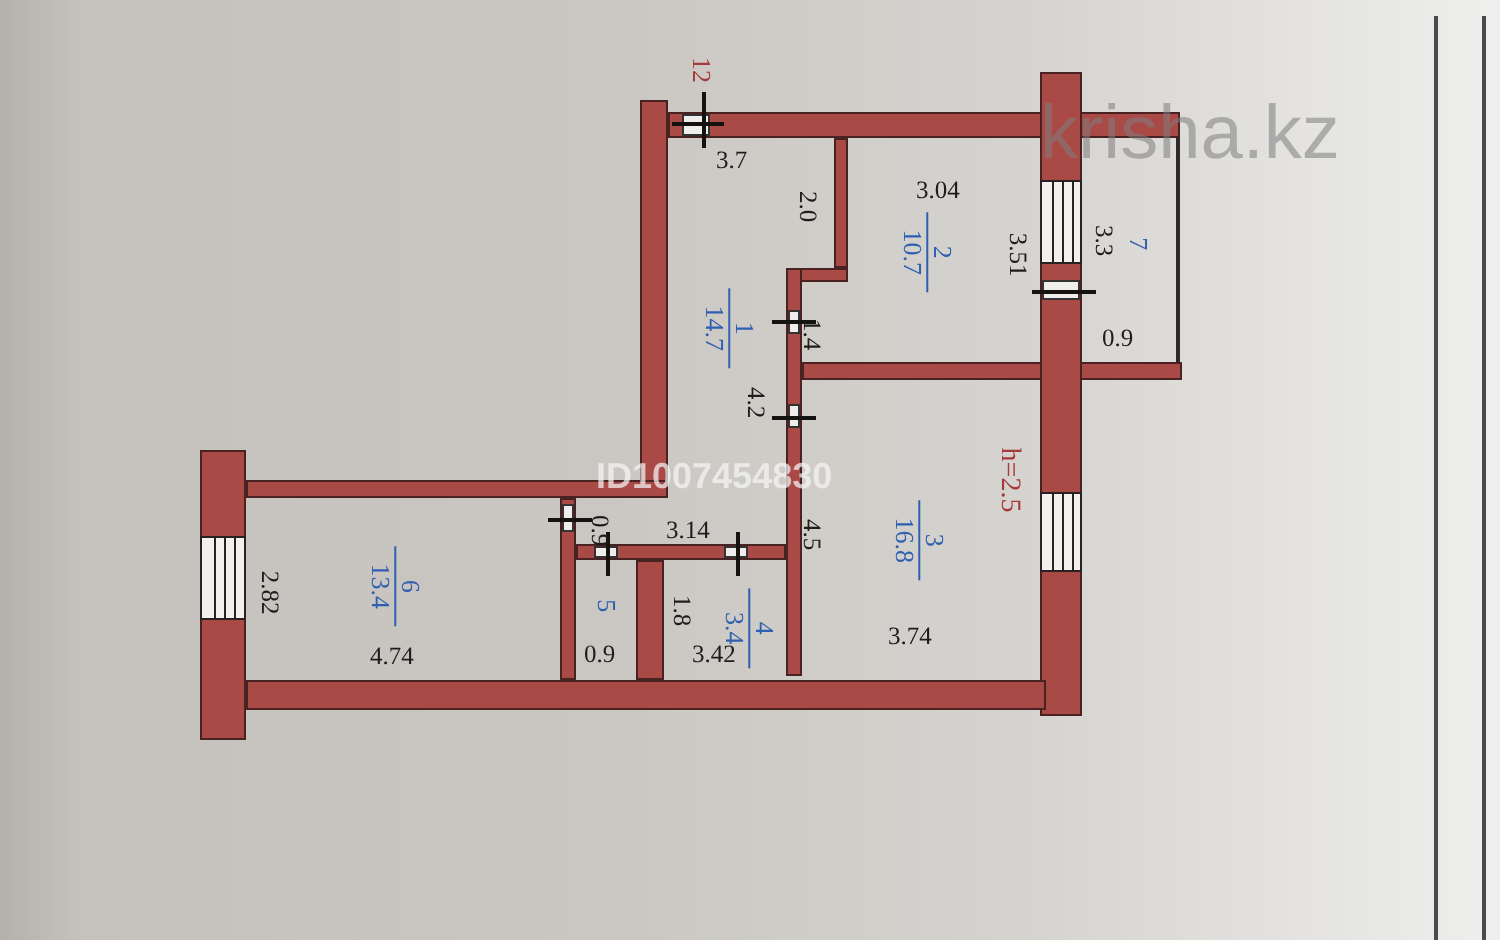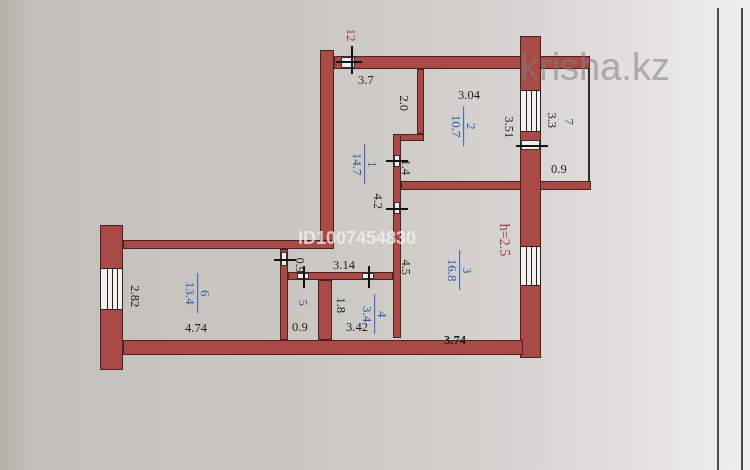--- a/index.html
+++ b/index.html
@@ -134,21 +134,21 @@
 
 <div class="dim" style="left:358px; top:74px;">3.7</div>
 <div class="dim" style="left:458px; top:71px;margin-top:18px;">3.04</div>
 <div class="dim vt" style="left:396px; top:97px;">2.0</div>
 <div class="dim vt" style="left:498px; top:121px;">3.51</div>
 <div class="dim vt" style="left:544px; top:114px;">3.3</div>
 <div class="dim" style="left:551px; top:163px;">0.9</div>
 <div class="dim vt" style="left:398px; top:161px;">1.4</div>
 <div class="dim vt" style="left:370px; top:195px;">4.2</div>
 <div class="dim vt" style="left:398px; top:261px;">4.5</div>
-<div class="dim" style="left:444px; top:334px;font-weight:bold;">3.74</div>
+<div class="dim" style="left:444px; top:312px;">3.74</div>
 <div class="dim" style="left:333px; top:259px;">3.14</div>
 <div class="dim vt" style="left:292px; top:259px;">0.9</div>
 <div class="dim vt" style="left:333px; top:299px;">1.8</div>
 <div class="dim" style="left:346px; top:321px;">3.42</div>
 <div class="dim" style="left:292px; top:321px;">0.9</div>
 <div class="dim" style="left:185px; top:322px;">4.74</div>
 <div class="dim vt" style="left:124px; top:290px;">2.82</div>
 
 <div class="axis-label" style="left:344px; top:27px;">12</div>
 <div class="height-label" style="left:488px; top:232px;">h=2.5</div>

